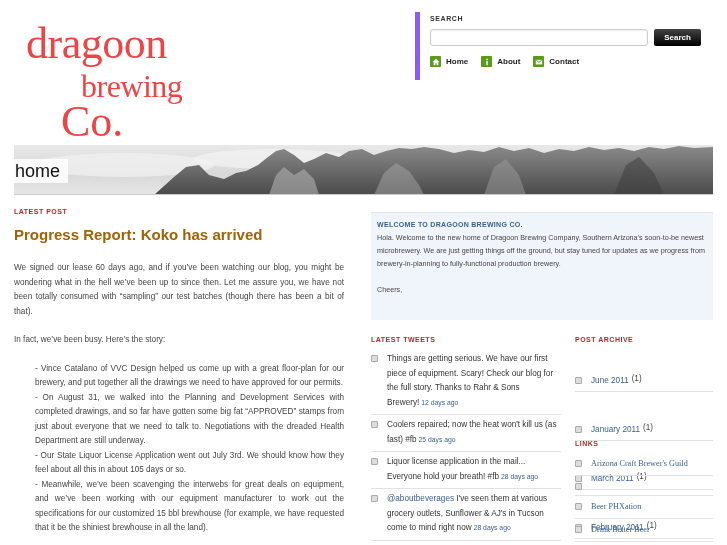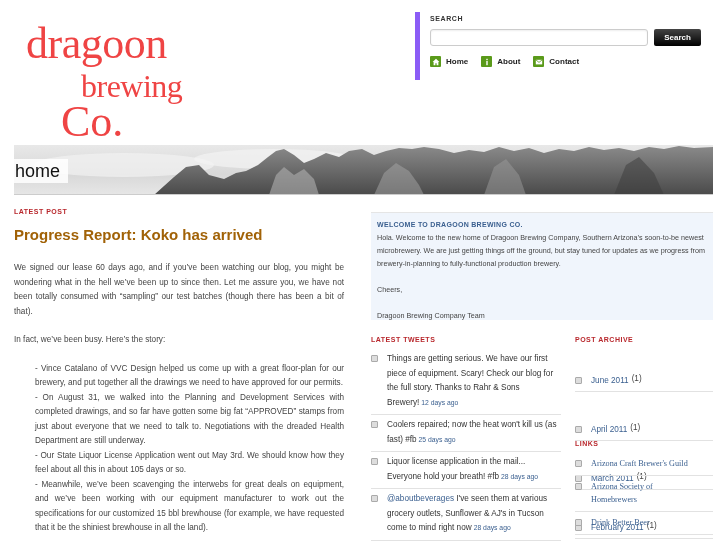--- a/index.html
+++ b/index.html
@@ -123,33 +123,32 @@
 </div>
 
 <div class="main">
   <div class="section-label">LATEST POST</div>
   <div class="post-title">Progress Report: Koko has arrived</div>
   <div class="post-body">
     <p>We signed our lease 60 days ago, and if you’ve been watching our blog, you might be wondering what in the hell we’ve been up to since then. Let me assure you, we have not been totally consumed with “sampling” our test batches (though there has been a bit of that).</p>
     <p>In fact, we’ve been busy. Here’s the story:</p>
     <p class="indent">- Vince Catalano of VVC Design helped us come up with a great floor-plan for our brewery, and put together all the drawings we need to have approved for our permits.</p>
     <p class="indent">- On August 31, we walked into the Planning and Development Services with completed drawings, and so far have gotten some big fat “APPROVED” stamps from just about everyone that we need to talk to. Negotiations with the dreaded Health Department are still underway.</p>
-    <p class="indent">- Our State Liquor License  Application went out May 3rd. We should know how they feel about all this in about 105 days or so.</p>
+    <p class="indent">- Our State Liquor License  Application went out July 3rd. We should know how they feel about all this in about 105 days or so.</p>
     <p class="indent">- Meanwhile, we’ve been scavenging the interwebs for great deals on equipment, and we’ve been working with our equipment manufacturer to work out the specifications for our customized 15 bbl brewhouse (for example, we have requested that it be the shiniest brewhouse in all the land).</p>
     <div class="gap"></div>
 
   </div>
 </div>
 
 <div class="welcome">
   <div class="welcome-title">WELCOME TO DRAGOON BREWING CO.</div>
   <div class="welcome-text">
     <p>Hola. Welcome to the new home of Dragoon Brewing Company, Southern Arizona’s soon-to-be newest microbrewery. We are just getting things off the ground, but stay tuned for updates as we progress from brewery-in-planning to fully-functional production brewery.</p>
     <p>Cheers,</p>
-    <p>Dragoon Brewing Company Team</p>
   </div>
 </div>
 
 <div class="tweets">
   <div class="col-label">LATEST TWEETS</div>
   <div class="list-item">
     <span class="bullet"></span>
     <div class="tweet-text">
       <span>Things are getting serious. We have our first piece of equipment. Scary! Check our blog for the full story. Thanks to Rahr &amp; Sons Brewery!</span><span class="tweet-time">12 days ago</span>
     </div>
@@ -182,21 +181,21 @@
 
 <div class="archive">
   <div class="col-label">POST ARCHIVE</div>
   <div class="list-item">
     <span class="bullet"></span>
     <span class="arch-link">June 2011</span>
       <span class="arch-count">(1)</span>
   </div>
   <div class="list-item">
     <span class="bullet"></span>
-    <span class="arch-link">April 2011</span>
+    <span class="arch-link">January 2011</span>
       <span class="arch-count">(1)</span>
   </div>
   <div class="list-item">
     <span class="bullet"></span>
     <span class="arch-link">March 2011</span>
       <span class="arch-count">(1)</span>
   </div>
   <div class="list-item">
     <span class="bullet"></span>
     <span class="arch-link">February 2011</span>
@@ -205,19 +204,22 @@
 </div>
 
 <div class="links-block">
   <div class="col-label">LINKS</div>
   <div class="list-item">
     <span class="bullet"></span>
     <span class="arch-link">Arizona Craft Brewer's Guild</span>
   </div>
   <div class="list-item">
     <span class="bullet"></span>
-    <span class="arch-link" style="width:90px;">Arizona Society of Homebrewers</span>
+  </div>
+  <div class="list-item">
+    <span class="bullet"></span>
+    <span class="arch-link">Beer PHXation</span>
   </div>
   <div class="list-item">
     <span class="bullet"></span>
     <span class="arch-link">Drink Better Beer</span>
   </div>
 </div>
 
 </body></html>

